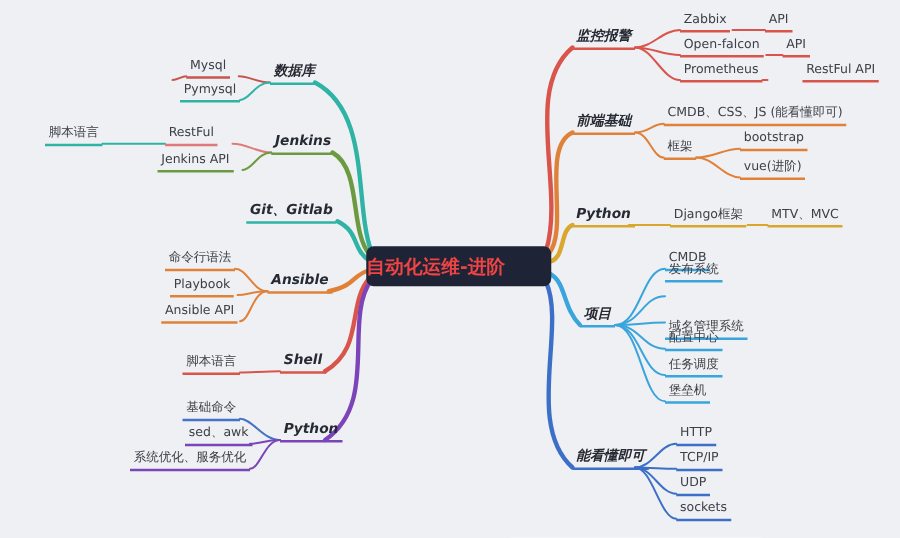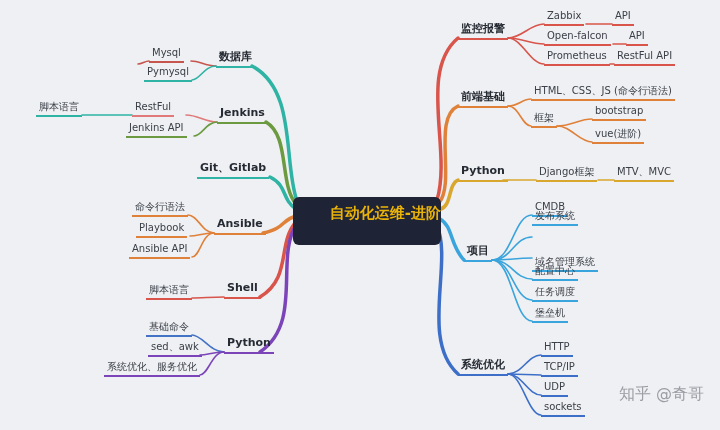--- a/index.html
+++ b/index.html
@@ -5,24 +5,24 @@
   html,body{margin:0;padding:0;}
   .mindmap{
     position:relative;width:720px;height:430px;background:#eef0f3;overflow:hidden;
     font-family:"DejaVu Sans","Liberation Sans",sans-serif;
   }
   svg.links{position:absolute;left:0;top:0;width:720px;height:430px;}
   .node{
     position:absolute;white-space:nowrap;padding:0 3px 2px;
     border-bottom:2px solid #999;font-size:10px;line-height:12px;color:#3c4048;z-index:2;
   }
-  .topic{font-size:11px;line-height:14px;font-weight:bold;color:#262a33;}
+  .topic{font-size:11px;line-height:14px;font-weight:bold;color:#262a33;font-style:italic;}
   .center{
-    position:absolute;left:293px;top:197px;width:148px;height:48px;background:#1f2336;
-    border-radius:6px;color:#eab308;font-size:15px;font-weight:bold;text-align:right;
+    position:absolute;left:293px;top:197px;width:148px;height:32px;background:#1f2336;
+    border-radius:6px;color:#ef4444;font-size:15px;font-weight:bold;text-align:left;
     line-height:32px;z-index:3;
   }
   .watermark{position:absolute;right:16px;top:384px;font-size:16px;color:#9c9ca4;z-index:2;}
 </style>
 </head>
 <body>
 
 <div class="mindmap">
 
   <svg class="links" viewBox="0 0 720 430" fill="none" stroke-linecap="round">
@@ -87,41 +87,41 @@
   </svg>
 
   <div class="center">自动化运维-进阶</div>
 
   <div class="node topic" style="left:458px;top:22px;border-color:#d9544a">监控报警</div>
   <div class="node" style="left:544px;top:10px;border-color:#d9544a">Zabbix</div>
   <div class="node" style="left:612px;top:10px;border-color:#d9544a">API</div>
   <div class="node" style="left:544px;top:30px;border-color:#d9544a">Open-falcon</div>
   <div class="node" style="left:626px;top:30px;border-color:#d9544a">API</div>
   <div class="node" style="left:544px;top:50px;border-color:#d9544a">Prometheus</div>
-  <div class="node" style="left:614px;top:50px;border-color:#d9544a">RestFul API</div>
+  <div class="node" style="left:642px;top:50px;border-color:#d9544a">RestFul API</div>
 
   <div class="node topic" style="left:458px;top:90px;border-color:#e0813a">前端基础</div>
-  <div class="node" style="left:531px;top:85px;border-color:#e0813a">HTML、CSS、JS (命令行语法)</div>
+  <div class="node" style="left:531px;top:85px;border-color:#e0813a">CMDB、CSS、JS (能看懂即可)</div>
   <div class="node" style="left:531px;top:112px;border-color:#e0813a">框架</div>
   <div class="node" style="left:592px;top:105px;border-color:#e0813a">bootstrap</div>
   <div class="node" style="left:592px;top:128px;border-color:#e0813a">vue(进阶)</div>
 
   <div class="node topic" style="left:458px;top:164px;border-color:#d9a62e">Python</div>
   <div class="node" style="left:536px;top:166px;border-color:#d9a62e">Django框架</div>
   <div class="node" style="left:614px;top:166px;border-color:#d9a62e">MTV、MVC</div>
 
   <div class="node topic" style="left:464px;top:244px;border-color:#3aa4dc">项目</div>
   <div class="node" style="left:532px;top:201px;border-color:#3aa4dc">CMDB</div>
   <div class="node" style="left:532px;top:210px;border-color:#3aa4dc">发布系统</div>
   <div class="node" style="left:532px;top:256px;border-color:#3aa4dc">域名管理系统</div>
   <div class="node" style="left:532px;top:265px;border-color:#3aa4dc">配置中心</div>
   <div class="node" style="left:532px;top:286px;border-color:#3aa4dc">任务调度</div>
   <div class="node" style="left:532px;top:307px;border-color:#3aa4dc">堡垒机</div>
 
-  <div class="node topic" style="left:458px;top:358px;border-color:#3d6fc8">系统优化</div>
+  <div class="node topic" style="left:458px;top:358px;border-color:#3d6fc8">能看懂即可</div>
   <div class="node" style="left:541px;top:341px;border-color:#3d6fc8">HTTP</div>
   <div class="node" style="left:541px;top:361px;border-color:#3d6fc8">TCP/IP</div>
   <div class="node" style="left:541px;top:381px;border-color:#3d6fc8">UDP</div>
   <div class="node" style="left:541px;top:401px;border-color:#3d6fc8">sockets</div>
 
   <div class="node topic" style="left:216px;top:50px;border-color:#2eb3a4">数据库</div>
   <div class="node" style="left:149px;top:47px;border-color:#c6554e">Mysql</div>
   <div class="node" style="left:144px;top:66px;border-color:#2eb3a4">Pymysql</div>
 
   <div class="node topic" style="left:217px;top:106px;border-color:#6b9a40">Jenkins</div>
@@ -137,15 +137,14 @@
   <div class="node" style="left:129px;top:243px;border-color:#e0813a">Ansible API</div>
 
   <div class="node topic" style="left:224px;top:281px;border-color:#d9544a">Shell</div>
   <div class="node" style="left:146px;top:284px;border-color:#d9544a">脚本语言</div>
 
   <div class="node topic" style="left:224px;top:336px;border-color:#7b44b8">Python</div>
   <div class="node" style="left:146px;top:321px;border-color:#4472c4">基础命令</div>
   <div class="node" style="left:148px;top:341px;border-color:#7b44b8">sed、awk</div>
   <div class="node" style="left:104px;top:361px;border-color:#7b44b8">系统优化、服务优化</div>
 
-  <div class="watermark">知乎 @奇哥</div>
 
 </div>
 
 </body></html>

